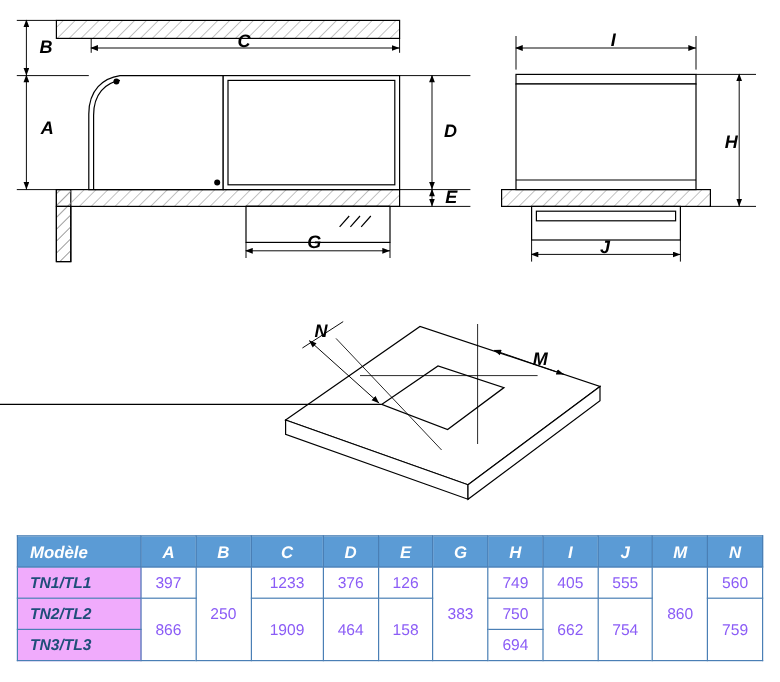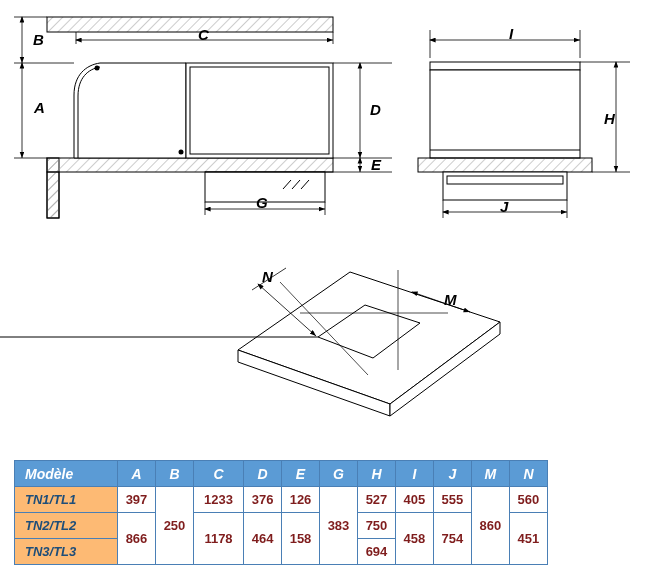--- a/index.html
+++ b/index.html
@@ -1,29 +1,29 @@
 <!DOCTYPE html>
 <html><head>
 <meta charset="utf-8">
 <style>
   html,body{margin:0;padding:0;background:#ffffff;}
   body{width:650px;height:568px;position:relative;font-family:"Liberation Sans",sans-serif;overflow:hidden;}
   .stage{position:absolute;left:0;top:0;width:650px;height:568px;}
   svg{position:absolute;left:0;top:0;}
   .lbl{position:absolute;font-weight:bold;font-style:italic;font-size:15px;color:#000;}
   
-  .tbl{position:absolute;left:14px;top:460px;width:534px;border-collapse:collapse;
+  .tbl{position:absolute;left:14px;top:446px;width:622px;border-collapse:collapse;
        font-size:13px;border-radius:21px;}
   .tbl td,.tbl th{border:1px solid #4a7fb5;text-align:center;padding:0;height:25px;}
   .tbl thead th{background:#5b9bd5;color:#ffffff;font-weight:bold;font-style:italic;
        font-size:14px;border:1px solid #4a7fb5;}
   .tbl thead th.mod{text-align:left;padding-left:10px;width:92px;}
-  .tbl td.mod{background:#fdba74;color:#1f4e79;font-weight:bold;font-style:italic;
+  .tbl td.mod{background:#f0abfc;color:#1f4e79;font-weight:bold;font-style:italic;
        text-align:left;padding-left:10px;}
-  .tbl td.val{background:#ffffff;color:#7f1d1d;font-weight:bold;}
+  .tbl td.val{background:#ffffff;color:#8b5cf6;font-weight:normal;}
 </style>
 </head>
 <body>
 
 <div class="stage">
 
   <svg width="650" height="440" viewBox="0 0 650 440">
     <defs>
       <pattern id="hatch" width="7" height="7" patternTransform="rotate(45)" patternUnits="userSpaceOnUse">
         <line x1="0" y1="0" x2="0" y2="7" stroke="#999" stroke-width="1"></line>
@@ -168,36 +168,36 @@
     </thead>
     <tbody>
       <tr>
         <td class="mod">TN1/TL1</td>
         <td class="val">397</td>
         <td class="val" rowspan="3">250</td>
         <td class="val">1233</td>
         <td class="val">376</td>
         <td class="val">126</td>
         <td class="val" rowspan="3">383</td>
-        <td class="val">527</td>
+        <td class="val">749</td>
         <td class="val">405</td>
         <td class="val">555</td>
         <td class="val" rowspan="3">860</td>
         <td class="val">560</td>
       </tr>
       <tr>
         <td class="mod">TN2/TL2</td>
         <td class="val" rowspan="2">866</td>
-        <td class="val" rowspan="2">1178</td>
+        <td class="val" rowspan="2">1909</td>
         <td class="val" rowspan="2">464</td>
         <td class="val" rowspan="2">158</td>
         <td class="val">750</td>
-        <td class="val" rowspan="2">458</td>
+        <td class="val" rowspan="2">662</td>
         <td class="val" rowspan="2">754</td>
-        <td class="val" rowspan="2">451</td>
+        <td class="val" rowspan="2">759</td>
       </tr>
       <tr>
         <td class="mod">TN3/TL3</td>
         <td class="val">694</td>
       </tr>
     </tbody>
   </table>
 
 </div>
 

